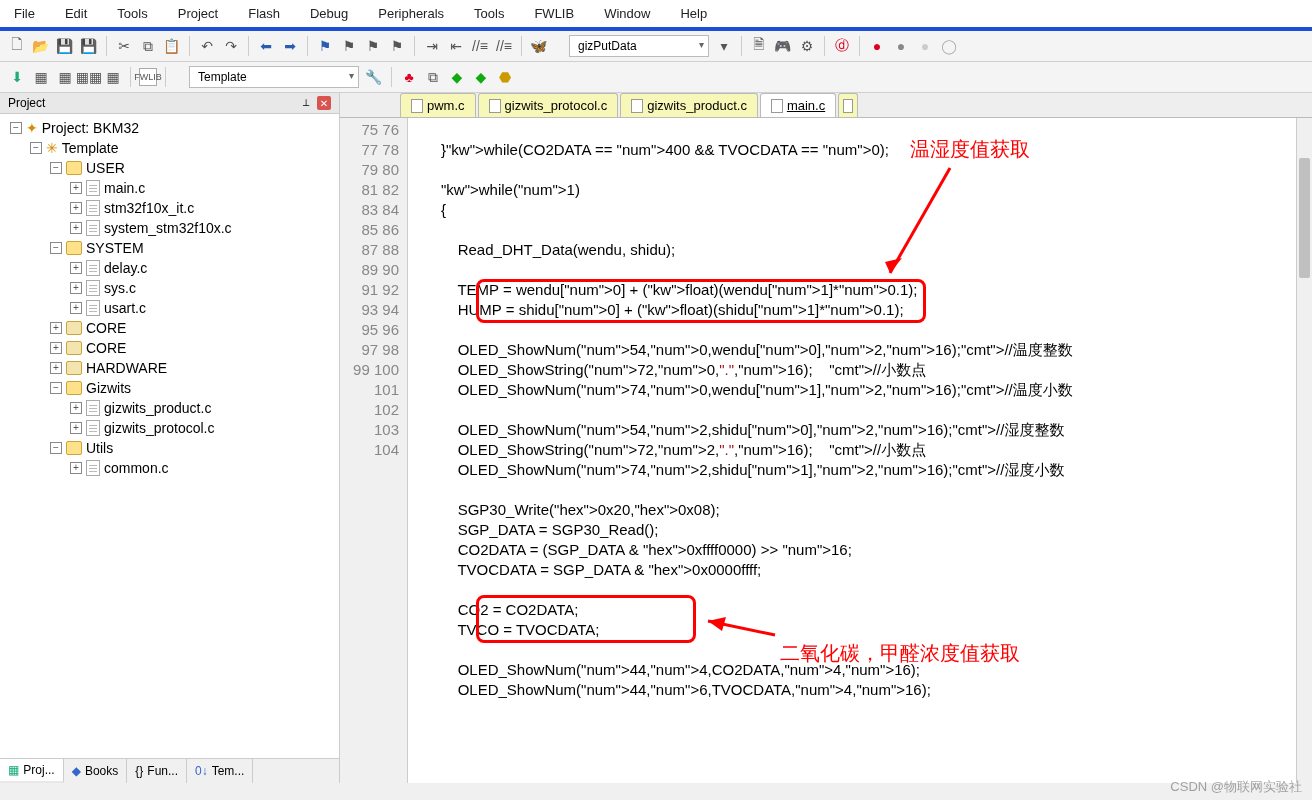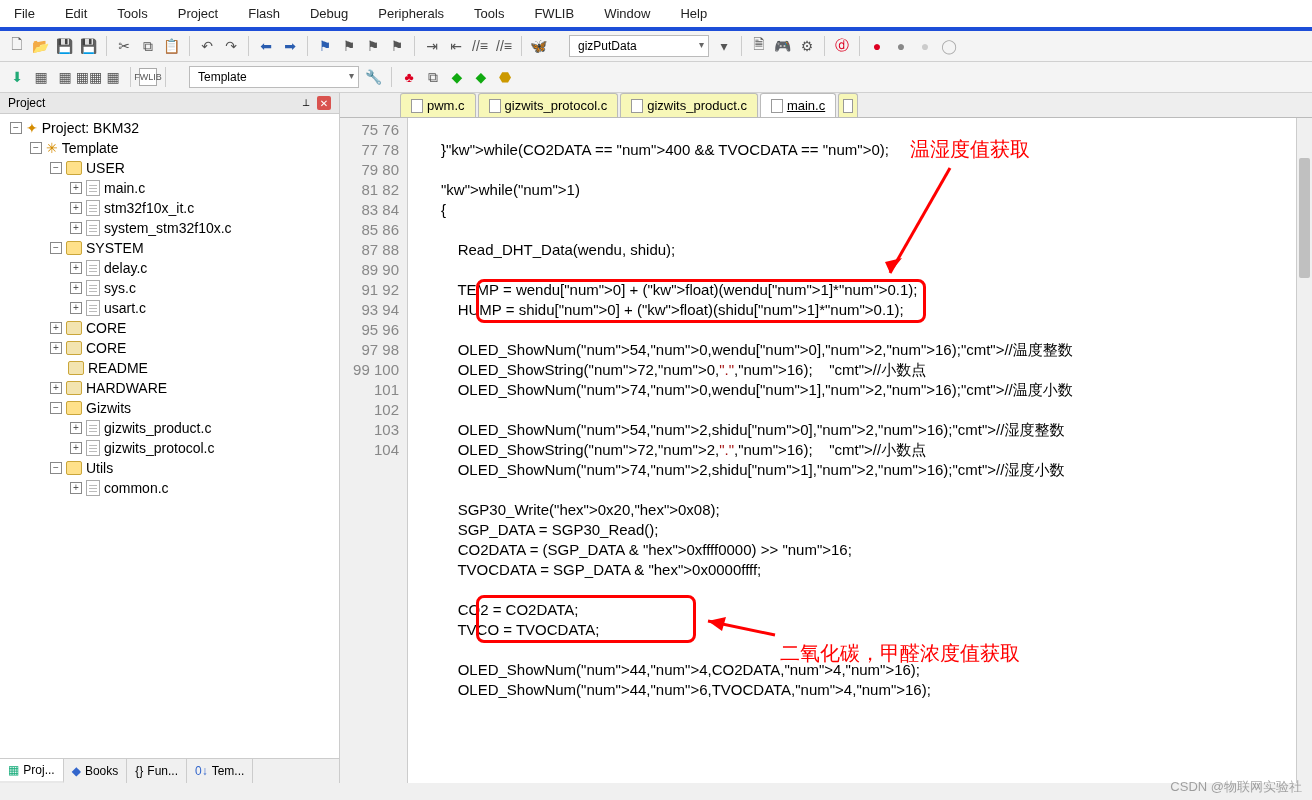--- a/index.html
+++ b/index.html
@@ -187,25 +187,20 @@
           <span class="exp">+</span>
           <span class="icn-folder closed"></span>
           <span>CORE</span>
         </div>
       <div class="tree-row lv2">
           <span class="exp">+</span>
           <span class="icn-folder closed"></span>
           <span>CORE</span>
         </div>
       <div class="tree-row lv2">
-          <span style="width:14px"></span>
-          <span class="icn-folder closed"></span>
-          <span>README</span>
-        </div>
-      <div class="tree-row lv2">
           <span class="exp">+</span>
           <span class="icn-folder closed"></span>
           <span>HARDWARE</span>
         </div>
       <div class="tree-row lv2">
           <span class="exp">−</span>
           <span class="icn-folder"></span>
           <span>Gizwits</span>
         </div>
       <div class="tree-row lv3">

